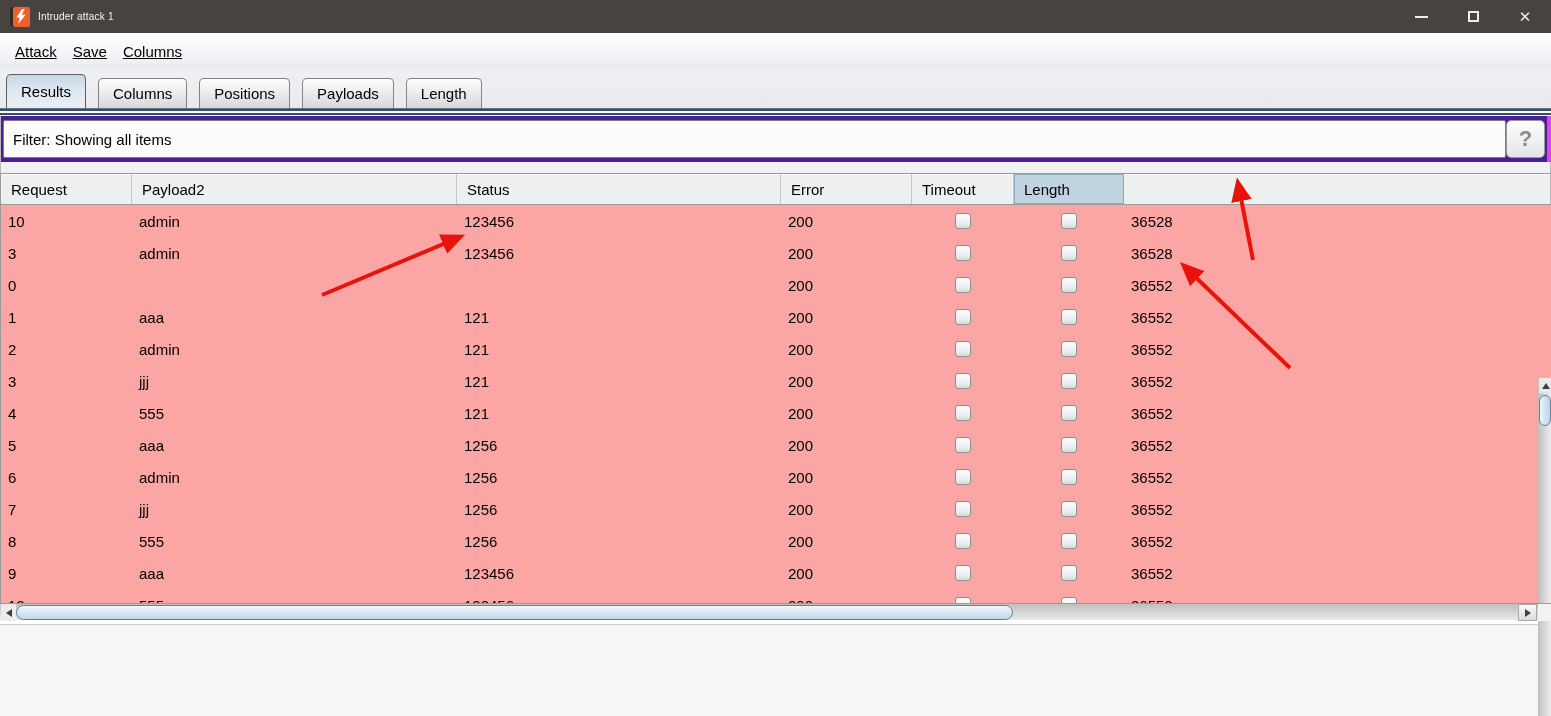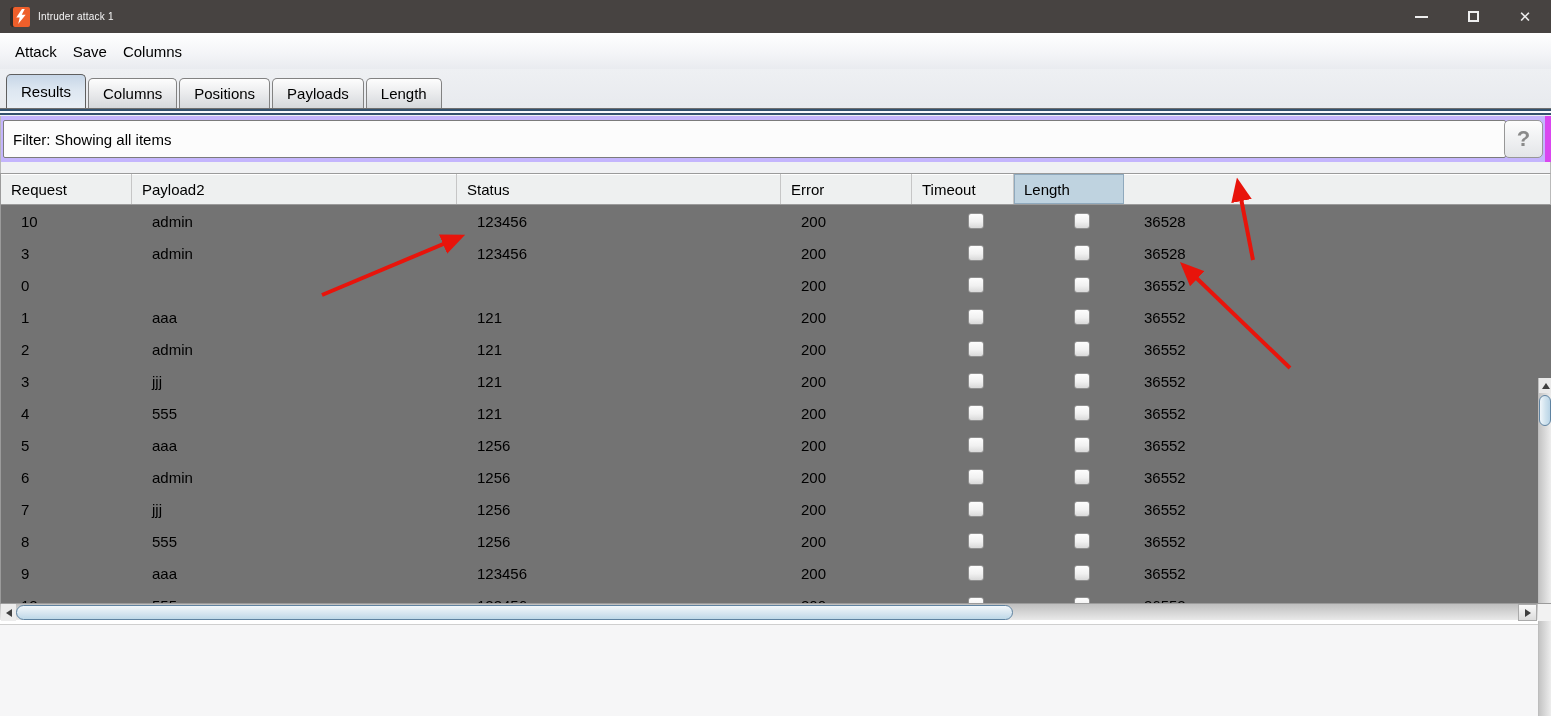--- a/index.html
+++ b/index.html
@@ -15,48 +15,48 @@
   .title-text { font-size:10px; letter-spacing:.2px; }
   .win-controls { margin-left:auto; display:flex; height:100%; }
   .win-btn { width:52px; height:100%; display:flex; align-items:center; justify-content:center; cursor:default; }
   .glyph-min { width:13px; height:2px; background:#eee; }
   .glyph-max { width:11px; height:11px; border:2px solid #eee; }
   .glyph-close { color:#eee; font-size:15px; line-height:1; }
 
   
   .menubar { height:36px; background:linear-gradient(180deg,#ffffff 0%,#f3f4f7 60%,#e9ebef 100%);
     display:flex; align-items:center; padding-left:8px; }
-  .menu-item { padding:4px 7px; margin-right:2px; }
+  .menu-item { padding:4px 7px; margin-right:2px;text-decoration:underline; }
 
   
   .tabbar { height:40px; background:linear-gradient(180deg,#eef0f3,#e8eaee); display:flex; align-items:flex-end; padding-left:6px; border-bottom:1px solid #6f6f6f; }
   .tab { height:30px; padding:0 14px; display:flex; align-items:center; border:1px solid #828282; border-bottom:none;
-    border-radius:5px 5px 0 0; margin-right:2px; background:linear-gradient(180deg,#fdfdfd 0%,#e8e9eb 55%,#d5d8dc 100%);text-align:right; }
+    border-radius:5px 5px 0 0; margin-right:12px; background:linear-gradient(180deg,#fdfdfd 0%,#e8e9eb 55%,#d5d8dc 100%);text-align:right; }
   .tab.selected { height:34px; background:linear-gradient(180deg,#c7d6e7 0%,#dde7f1 45%,#e9eff6 100%); border-color:#5f5f5f; }
   .tab-strip { height:7px; background:linear-gradient(180deg,#33516e 0 2px,#f8fafc 2px 4px,#33516e 4px 6px,#eef0f3 6px 7px); }
 
   
-  .filter-row { position:relative; height:46px; background:#c4b5fd; border-left:1px solid #b9b9b9; border-right:6px solid #d946ef; }
+  .filter-row { position:relative; height:46px; background:#4c1d95; border-left:1px solid #b9b9b9; border-right:4px solid #d946ef; }
   .filter-box { position:absolute; left:2px; top:4px; width:1503px; height:38px; background:#fcfcfc;
     border:1px solid #7b7b7b; border-radius:2px; display:flex; align-items:center; padding-left:9px; }
   .help-btn { position:absolute; right:2px; top:4px; width:39px; height:38px; border:1px solid #979797; border-radius:5px;
     background:linear-gradient(180deg,#fdfdfd,#e3e5e8); display:flex; align-items:center; justify-content:center;
     color:#8a8a8a; font-size:22px; font-weight:bold; }
   .gap-row { height:11px; background:#f0f1f3; border-left:1px solid #b9b9b9; border-right:1px solid #b9b9b9; }
 
   
   .grid-cols { display:grid; grid-template-columns:131px 325px 324px 131px 102px 110px 108px auto; }
   .thead { height:32px; background:#eef0f0; border-top:1px solid #9b9b9b; border-bottom:1px solid #9b9b9b;
     box-shadow:inset 0 1px 0 #ffffff; border-left:1px solid #9b9b9b; border-right:1px solid #b9b9b9; }
   .th { display:flex; align-items:center; padding-left:10px; border-right:1px solid #c6c6c6; overflow:hidden; white-space:nowrap; }
   .th:last-child { border-right:none; }
   .th.sorted { background:#bfd3e0; box-shadow:inset 0 0 0 1px #8fa9bd; }
   .tbody { position:relative; height:398px; overflow:hidden; background:#fff;
     border-left:1px solid #9b9b9b; }
-  .tr { height:32px; background:#737373;padding-left:13px; }
+  .tr { height:32px; background:#fca5a5; }
   .td { display:flex; align-items:center; padding-left:7px; white-space:nowrap; overflow:hidden; }
   .td.center { justify-content:center; padding-left:0; }
   .checkbox { width:16px; height:16px; border:1px solid #8f8f8f; border-radius:3px;
     background:linear-gradient(180deg,#fdfdfd 0%,#f1f1f1 55%,#d9d9d9 100%); }
 
   
   .vscroll { position:absolute; right:0; top:378px; width:13px; height:398px;
     background:linear-gradient(90deg,#c4c4c4,#ededed); border-left:1px solid #bdbdbd; }
   .vscroll .btn { position:absolute; left:0; width:13px; height:15px; background:#e9e9e9; display:flex; align-items:center; justify-content:center; }
   .vscroll .btn.up { top:0; }

